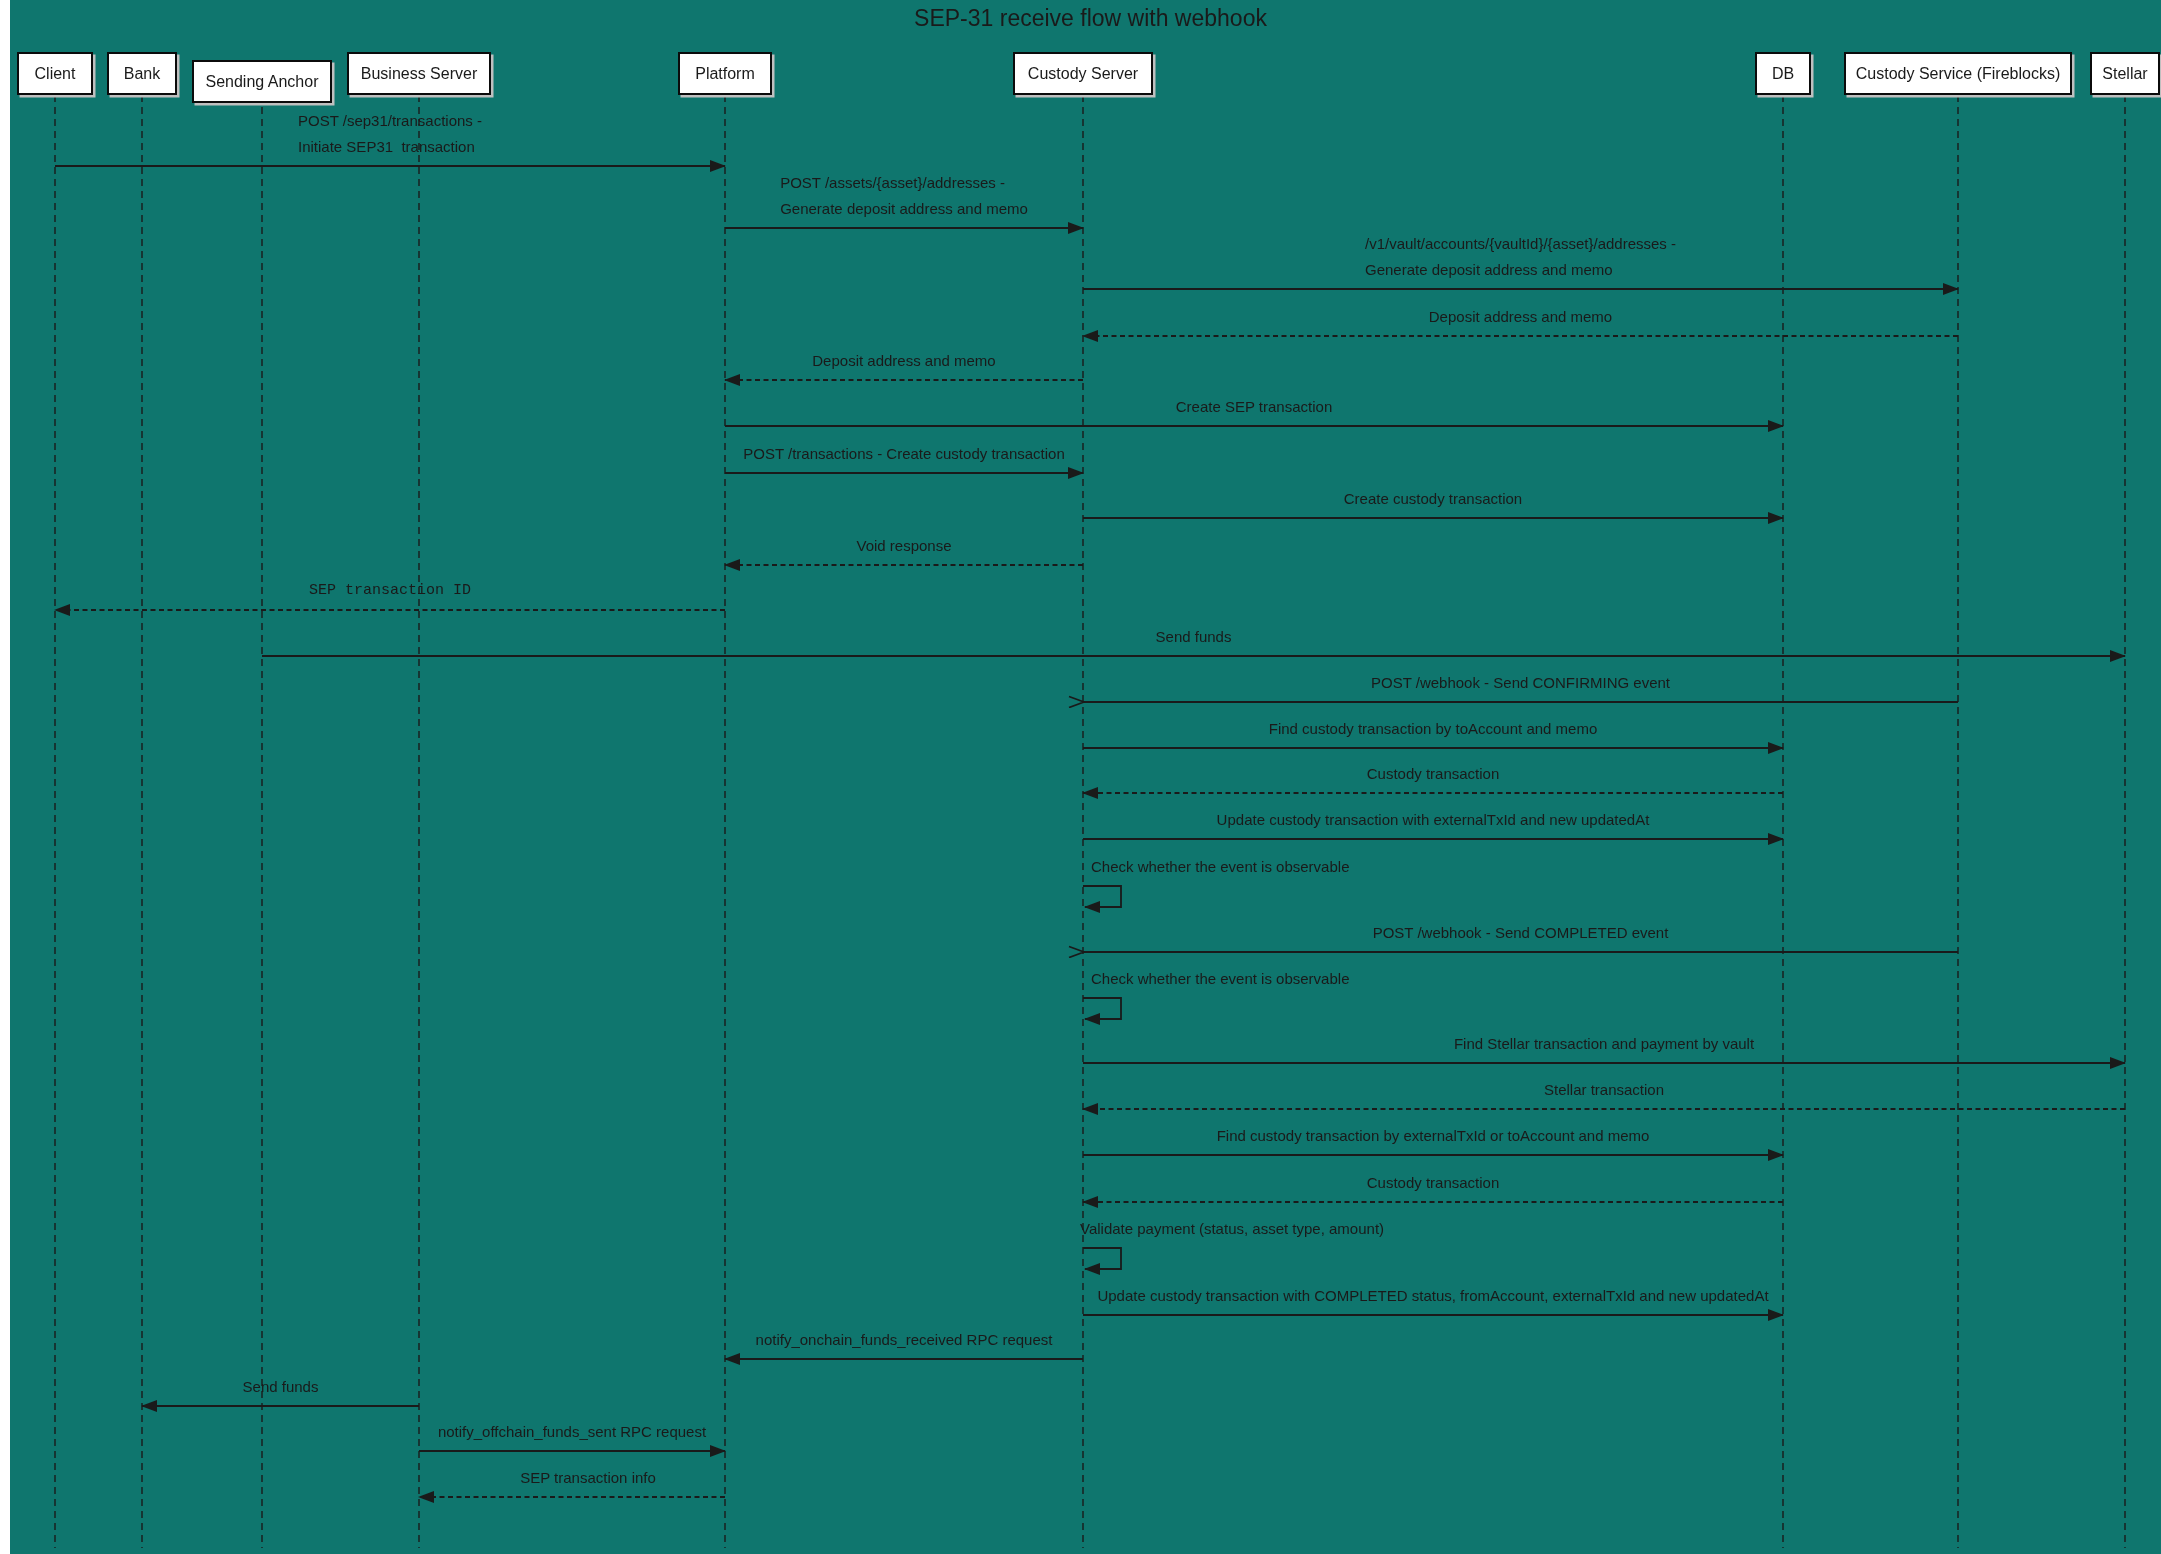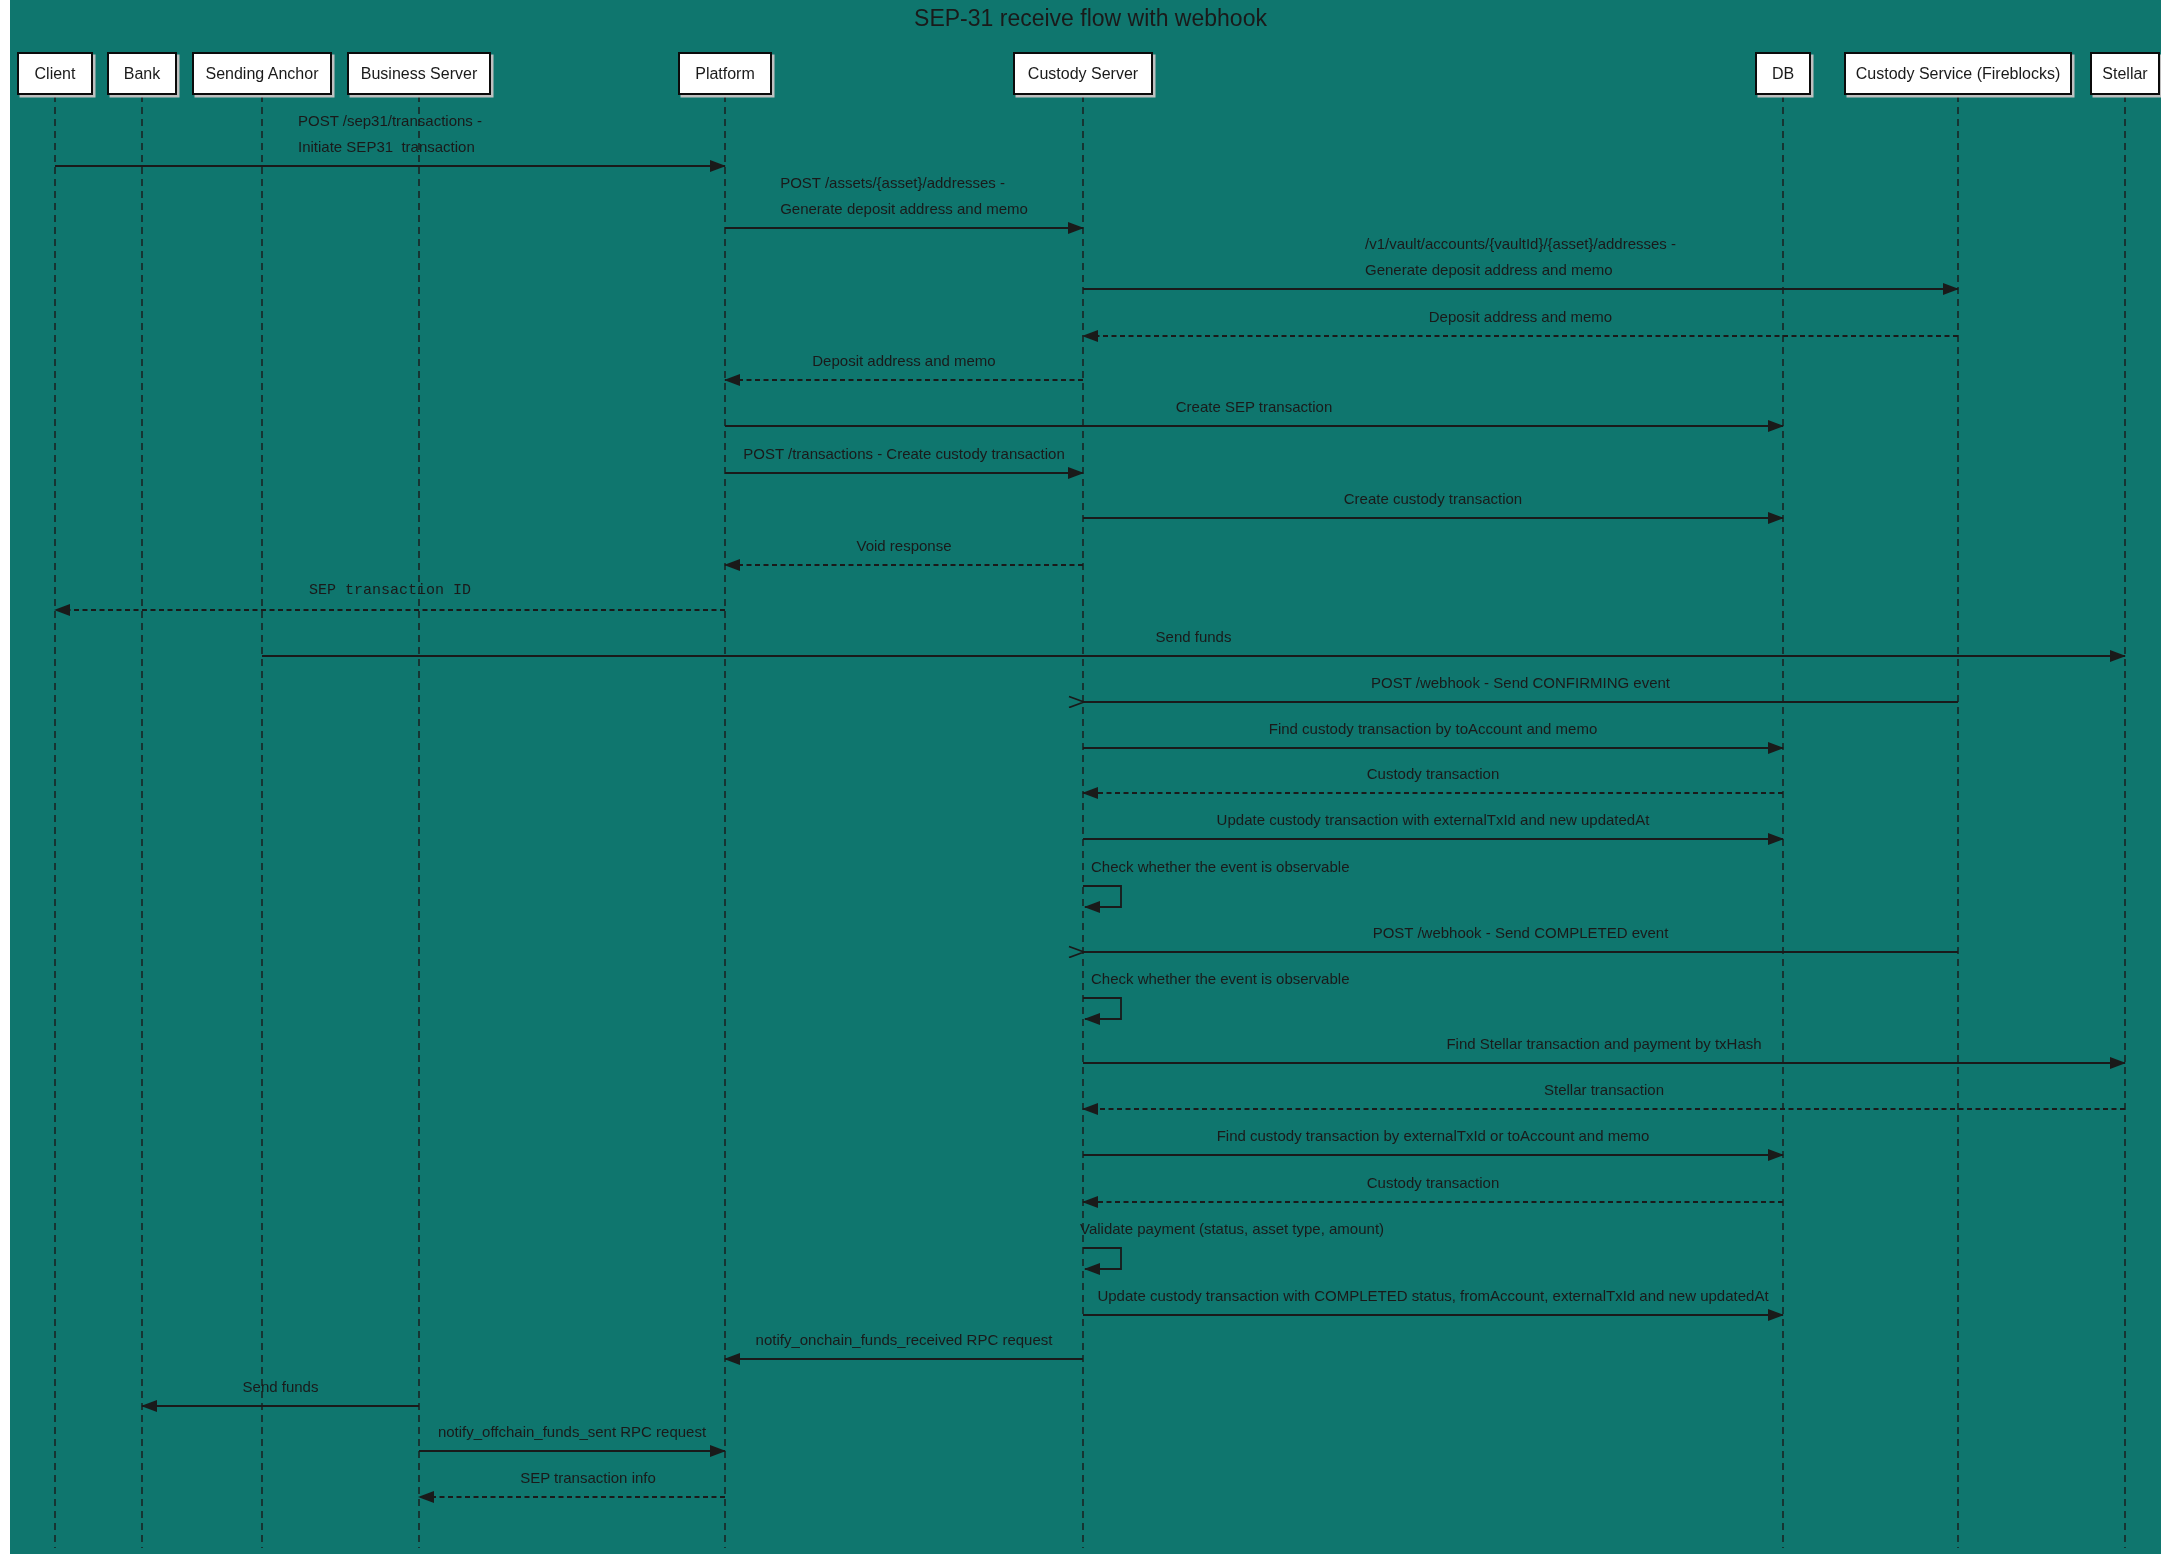--- a/index.html
+++ b/index.html
@@ -103,21 +103,21 @@
       <line x1="409" y1="1451" x2="715" y2="1451" stroke="#1a1a1a" stroke-width="1.8" marker-end="url(#mFilled)"></line>
       <line x1="715" y1="1497" x2="409" y2="1497" stroke="#1a1a1a" stroke-width="1.8" marker-end="url(#mFilled)" stroke-dasharray="5 3.5"></line>
     </svg>
   <div id="actor-layer">
       <div class="actor-box" style="left: 7px; top: 52px; width: 76px; height: 43px;">
         <span class="actor-label">Client</span>
       </div>
       <div class="actor-box" style="left: 97px; top: 52px; width: 70px; height: 43px;">
         <span class="actor-label">Bank</span>
       </div>
-      <div class="actor-box" style="left: 182px; top: 52px; width: 140px; height: 43px;">
+      <div class="actor-box" style="left: 182px; top: 60px; width: 140px; height: 43px;">
         <span class="actor-label">Sending Anchor</span>
       </div>
       <div class="actor-box" style="left: 337px; top: 52px; width: 144px; height: 43px;">
         <span class="actor-label">Business Server</span>
       </div>
       <div class="actor-box" style="left: 668px; top: 52px; width: 94px; height: 43px;">
         <span class="actor-label">Platform</span>
       </div>
       <div class="actor-box" style="left: 1003px; top: 52px; width: 140px; height: 43px;">
         <span class="actor-label">Custody Server</span>
@@ -147,21 +147,21 @@
       <div class="msg-label centered" style="left: 894px; bottom: 995px;">Void response</div>
       <div class="msg-label centered" style="left: 380px; bottom: 950px; font-family: Liberation Mono, monospace;">SEP transaction ID</div>
       <div class="msg-label centered" style="left: 1183.5px; bottom: 904px;">Send funds</div>
       <div class="msg-label centered" style="left: 1510.5px; bottom: 858px;">POST /webhook - Send CONFIRMING event</div>
       <div class="msg-label centered" style="left: 1423px; bottom: 812px;">Find custody transaction by toAccount and memo</div>
       <div class="msg-label centered" style="left: 1423px; bottom: 767px;">Custody transaction</div>
       <div class="msg-label centered" style="left: 1423px; bottom: 721px;">Update custody transaction with externalTxId and new updatedAt</div>
       <div class="msg-label" style="left: 1081px; bottom: 674px;">Check whether the event is observable</div>
       <div class="msg-label centered" style="left: 1510.5px; bottom: 608px;">POST /webhook - Send COMPLETED event</div>
       <div class="msg-label" style="left: 1081px; bottom: 562px;">Check whether the event is observable</div>
-      <div class="msg-label centered" style="left: 1594px; bottom: 497px;">Find Stellar transaction and payment by txHash</div>
+      <div class="msg-label centered" style="left: 1594px; bottom: 497px;">Find Stellar transaction and payment by vault</div>
       <div class="msg-label centered" style="left: 1594px; bottom: 451px;">Stellar transaction</div>
       <div class="msg-label centered" style="left: 1423px; bottom: 405px;">Find custody transaction by externalTxId or toAccount and memo</div>
       <div class="msg-label centered" style="left: 1423px; bottom: 358px;">Custody transaction</div>
       <div class="msg-label" style="left: 1070px; bottom: 312px;">Validate payment (status, asset type, amount)</div>
       <div class="msg-label centered" style="left: 1423px; bottom: 245px;">Update custody transaction with COMPLETED status, fromAccount, externalTxId and new updatedAt</div>
       <div class="msg-label centered" style="left: 894px; bottom: 201px;">notify_onchain_funds_received RPC request</div>
       <div class="msg-label centered" style="left: 270.5px; bottom: 154px;">Send funds</div>
       <div class="msg-label centered" style="left: 562px; bottom: 109px;">notify_offchain_funds_sent RPC request</div>
       <div class="msg-label centered" style="left: 578px; bottom: 63px;">SEP transaction info</div>
     </div>

